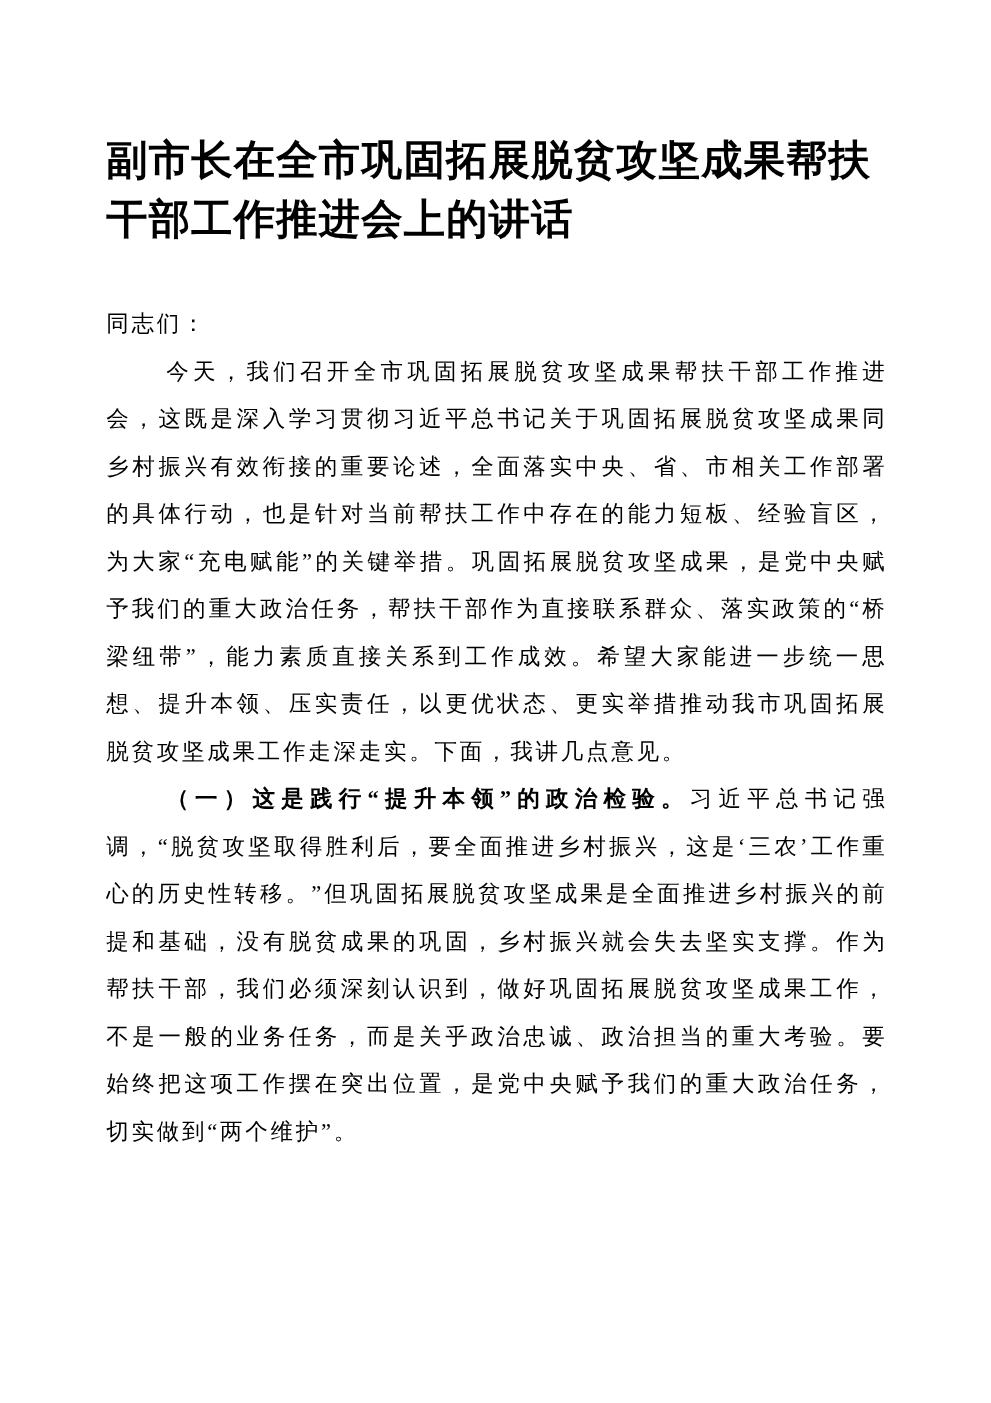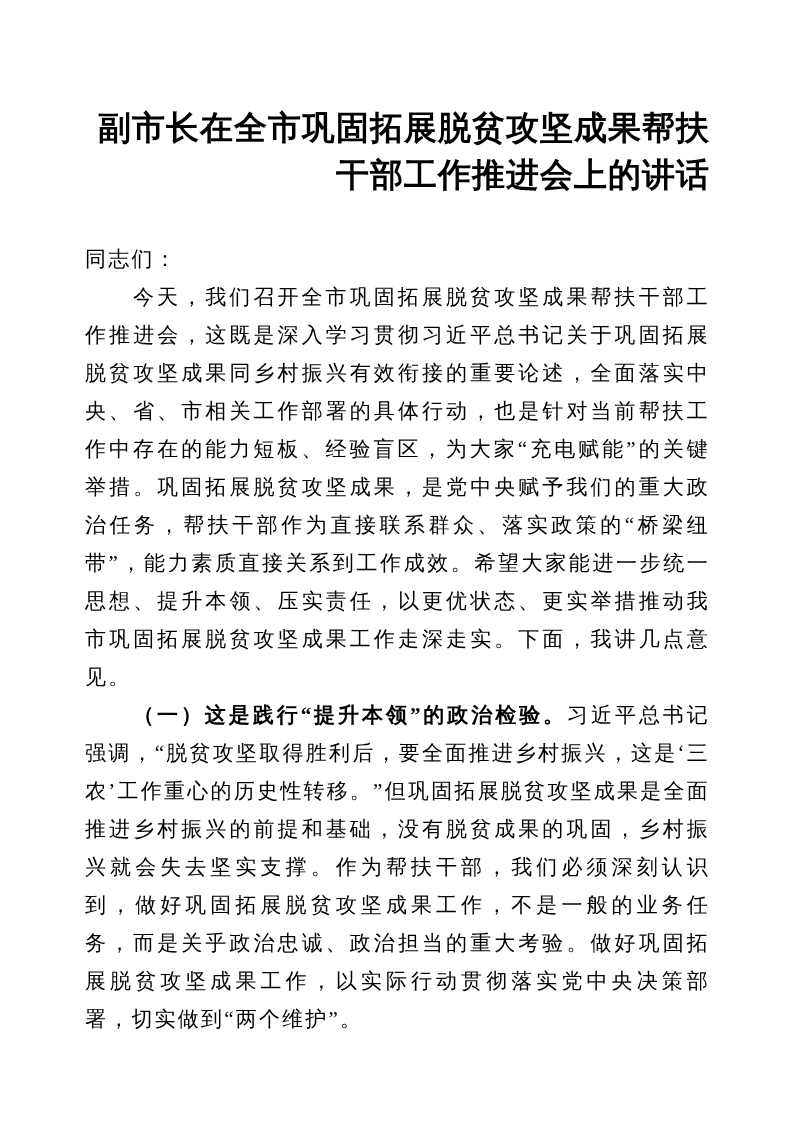--- a/index.html
+++ b/index.html
@@ -17,26 +17,26 @@
     padding: 104px 83px 0 85px;
     overflow: hidden;
     color: #000000;
   }
   .doc-title {
     font-family: "Liberation Sans", sans-serif;
     font-weight: bold;
     font-size: 33px;
     line-height: 47px;
     letter-spacing: 1px;
-    text-align: right;
+    text-align: left;
     margin: 0 0 42px 0;
   }
   .body-text {
     font-family: "Liberation Serif", serif;
-    font-size: 21px;
+    font-size: 18px;
     line-height: 38px;
     letter-spacing: 2.2px;
     text-align: justify;
     text-justify: inter-ideograph;
     margin: 0;
   }
   .indent-2 {
     text-indent: 48px;
   }
   .section-heading {
@@ -58,15 +58,15 @@
 
 <div class="doc-page">
 
   <h1 class="doc-title">副市长在全市巩固拓展脱贫攻坚成果帮扶干部工作推进会上的讲话</h1>
 
   <p class="body-text">同志们：</p>
 
   <p class="body-text indent-2">今天，我们召开全市巩固拓展脱贫攻坚成果帮扶干部工作推进会，这既是深入学习贯彻习近平总书记关于巩固拓展脱贫攻坚成果同乡村振兴有效衔接的重要论述，全面落实中央、省、市相关工作部署的具体行动，也是针对当前帮扶工作中存在的能力短板、经验盲区，为大家“充电赋能”的关键举措。巩固拓展脱贫攻坚成果，是党中央赋予我们的重大政治任务，帮扶干部作为直接联系群众、落实政策的“桥梁纽带”，能力素质直接关系到工作成效。希望大家能进一步统一思想、提升本领、压实责任，以更优状态、更实举措推动我市巩固拓展脱贫攻坚成果工作走深走实。下面，我讲几点意见。</p>
 
 
-  <p class="body-text indent-2"><span class="lead-bold">（一）这是践行“提升本领”的政治检验。</span><span>习近平总书记强调，“脱贫攻坚取得胜利后，要全面推进乡村振兴，这是‘三农’工作重心的历史性转移。”但巩固拓展脱贫攻坚成果是全面推进乡村振兴的前提和基础，没有脱贫成果的巩固，乡村振兴就会失去坚实支撑。作为帮扶干部，我们必须深刻认识到，做好巩固拓展脱贫攻坚成果工作，不是一般的业务任务，而是关乎政治忠诚、政治担当的重大考验。做好巩固拓展脱贫攻坚成果工作，以实际行动贯彻落实党中央决策部署，切实做到“两个维护”。</span></p>
+  <p class="body-text indent-2"><span class="lead-bold">（一）这是践行“提升本领”的政治检验。</span><span>习近平总书记强调，“脱贫攻坚取得胜利后，要全面推进乡村振兴，这是‘三农’工作重心的历史性转移。”但巩固拓展脱贫攻坚成果是全面推进乡村振兴的前提和基础，没有脱贫成果的巩固，乡村振兴就会失去坚实支撑。作为帮扶干部，我们必须深刻认识到，做好巩固拓展脱贫攻坚成果工作，不是一般的业务任务，而是关乎政治忠诚、政治担当的重大考验。要始终把这项工作摆在突出位置，是党中央赋予我们的重大政治任务，切实做到“两个维护”。</span></p>
 
 </div>
 
 </body></html>

